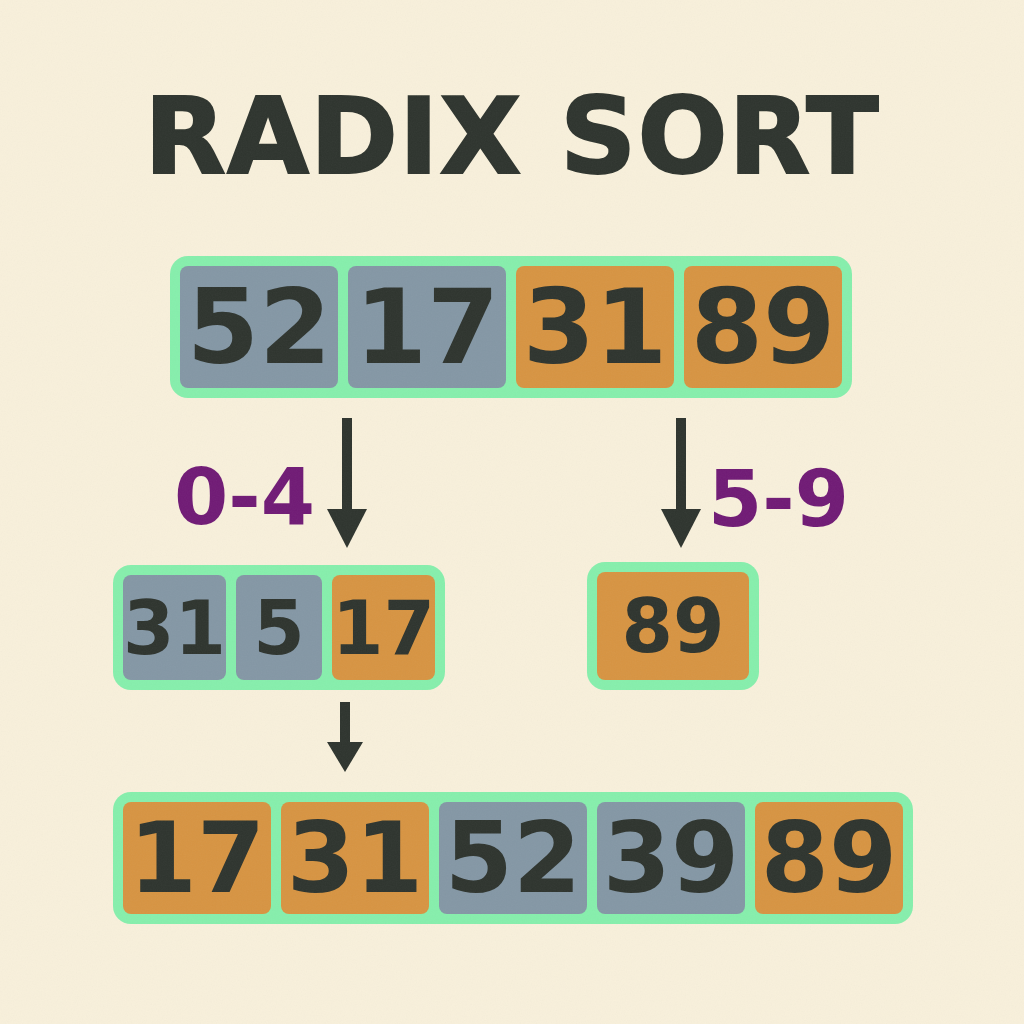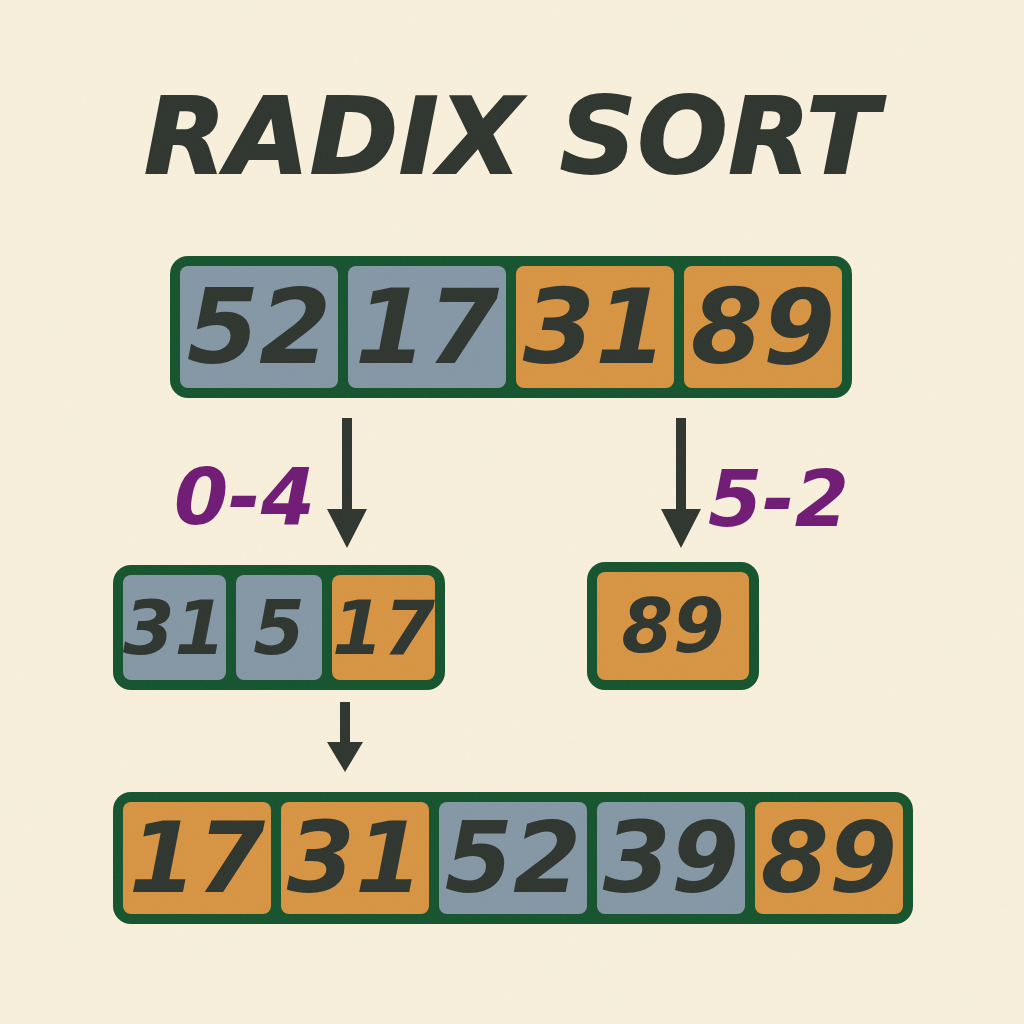--- a/index.html
+++ b/index.html
@@ -8,36 +8,35 @@
   body {
     width: 1024px; height: 1024px;
     background: #f8f0db;
     font-family: "DejaVu Sans", sans-serif;
     overflow: hidden;
   }
   .stage {
     position: relative;
     width: 1024px; height: 824px;
     background: #f8f0db;
-    font-style: italic;
   }
   .title {
     position: absolute;
     left: 0; top: 84px; width: 1024px;
     text-align: center;
     font-size: 106px;
     font-weight: bold;
     letter-spacing: 1px;
     color: #2e342e;
     -webkit-text-stroke: 2px #2e342e;
     line-height: 1;
   }
   .array {
     position: absolute;
-    background: #14532d;
+    background: #86efac;
     border-radius: 18px;
     padding: 10px;
     display: flex;
     gap: 10px;
     box-sizing: border-box;
   }
   .cell {
     flex: 1;
     border-radius: 8px;
     display: flex;
@@ -93,21 +92,21 @@
     <line x1="22" y1="2" x2="22" y2="96" stroke="#2e342e" stroke-width="10"></line>
     <polygon points="2,93 42,93 22,132" fill="#2e342e"></polygon>
   </svg>
 
   <svg class="arrow arrow-right" width="44" height="134" viewBox="0 0 44 134">
     <line x1="22" y1="2" x2="22" y2="96" stroke="#2e342e" stroke-width="10"></line>
     <polygon points="2,93 42,93 22,132" fill="#2e342e"></polygon>
   </svg>
 
   <div class="range-label label-low">0-4</div>
-  <div class="range-label label-high">5-2</div>
+  <div class="range-label label-high">5-9</div>
 
   <div class="array bucket-low">
     <div class="cell" style="background-color: rgb(132, 151, 165);">31</div>
     <div class="cell" style="background-color: rgb(132, 151, 165);">5</div>
     <div class="cell" style="background-color: rgb(215, 148, 66);">17</div>
   </div>
 
   <div class="array bucket-high">
     <div class="cell" style="background-color: rgb(215, 148, 66);">89</div>
   </div>

